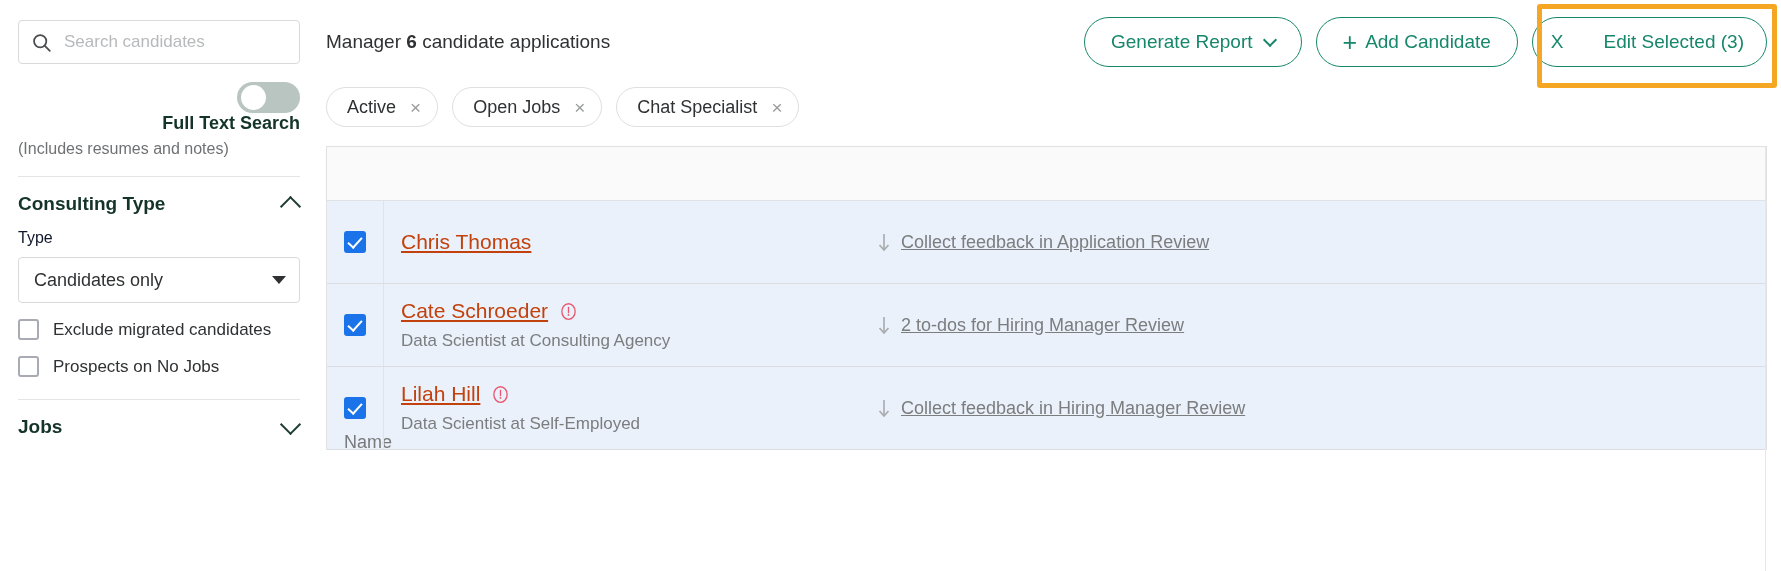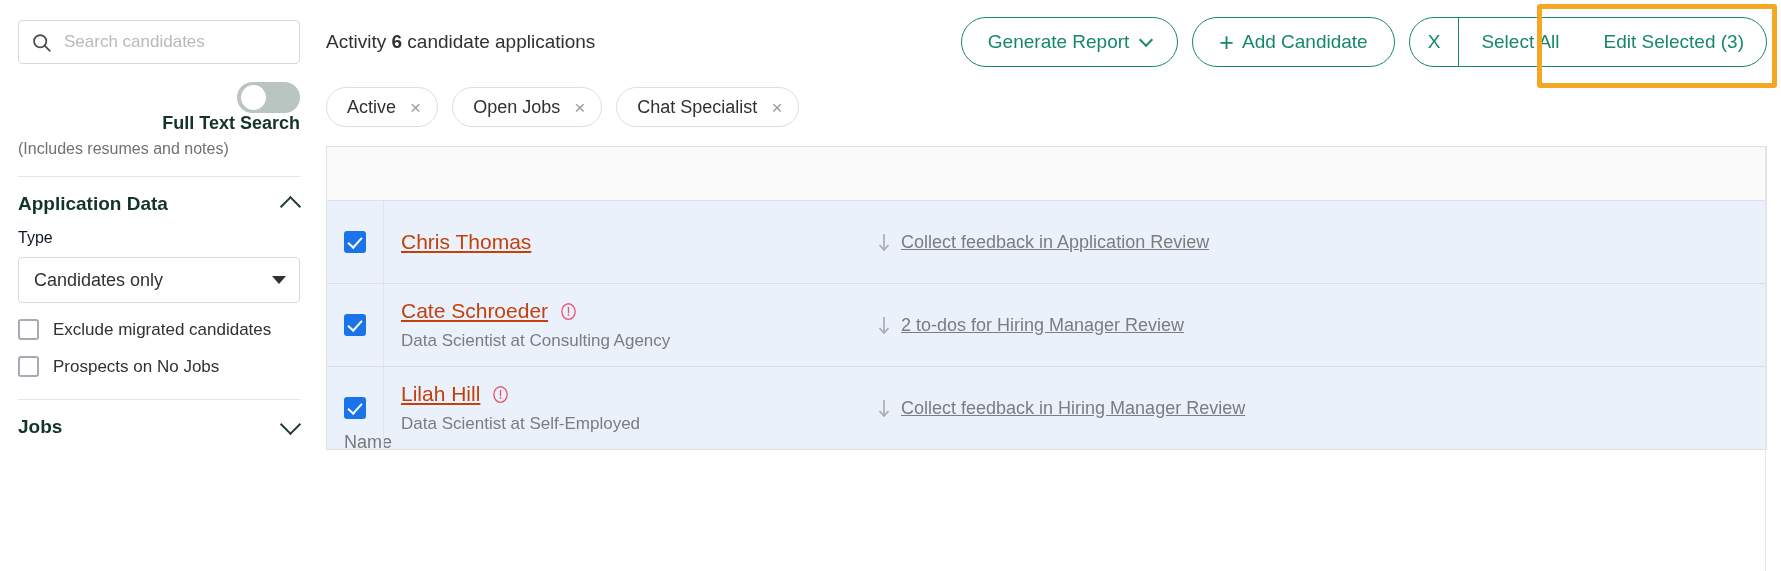--- a/index.html
+++ b/index.html
@@ -374,21 +374,21 @@
         <div class="knob"></div>
       </div>
       <span class="fts-label">Full Text Search</span>
     </div>
     <div class="fts-sub">(Includes resumes and notes)</div>
 
 
     <div class="divider"></div>
 
     <div class="section-head">
-      <span class="title">Application Data</span>
+      <span class="title">Consulting Type</span>
       <span class="chev up"></span>
     </div>
 
     <div class="field-label">Type</div>
 
     <div class="select-box" style="margin-top:10px;">
       <span class="sel-text">Candidates only</span>
       <span class="caret-down"></span>
     </div>
 
@@ -408,40 +408,39 @@
       <span class="title">Jobs</span>
       <span class="chev down"></span>
     </div>
 
   </aside>
 
   <section class="main">
 
     <div class="topbar">
       <div class="showing">
-        <span>Activity</span>
+        <span>Manager</span>
         <b>6</b>
         <span>candidate applications</span>
       </div>
 
       <div class="topbar-actions">
 
         <div class="btn">
           <span>Generate Report</span>
           <span class="mini-chev"></span>
         </div>
 
         <div class="btn">
           <span class="plus">+</span>
           <span>Add Candidate</span>
         </div>
 
         <div class="btn-group">
           <div class="seg x">X</div>
-          <div class="seg">Select All</div>
           <div class="seg last">Edit Selected (3)</div>
         </div>
 
       </div>
     </div>
 
     <div class="chips">
       <div class="chip">
         <span>Active</span>
         <span class="xmark">×</span>

